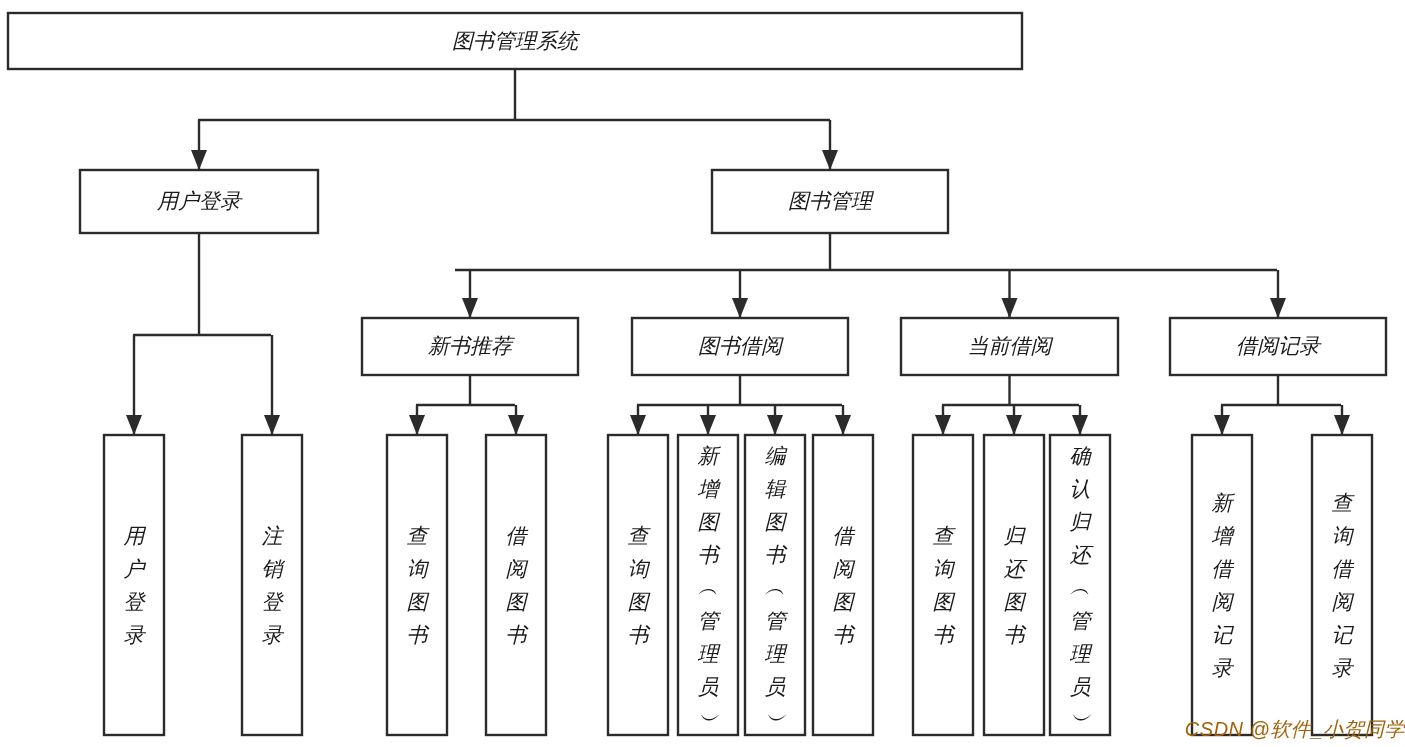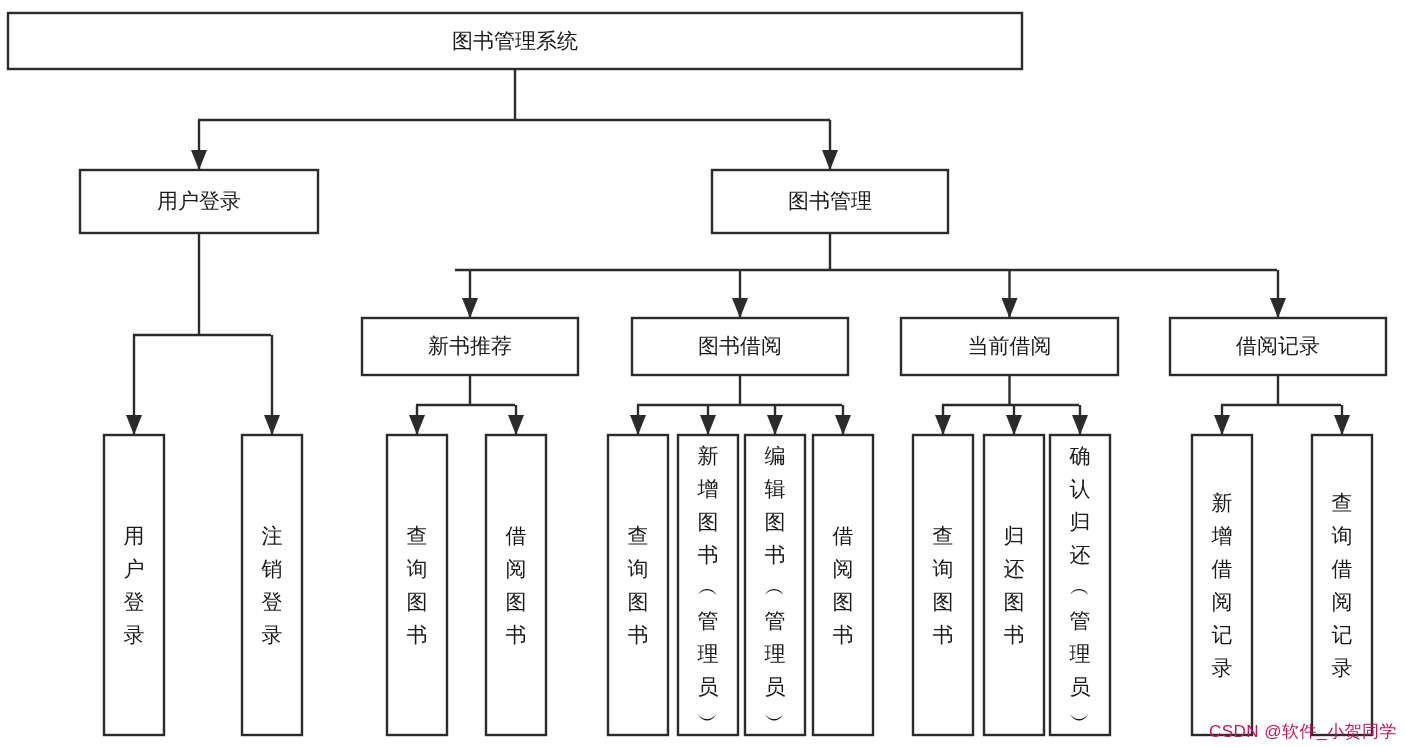--- a/index.html
+++ b/index.html
@@ -13,20 +13,21 @@
     font-family: "Liberation Sans", "DejaVu Sans", sans-serif;
     overflow: hidden;
     position: relative;
   }
   #diagram-root {
     position: absolute;
     left: 0;
     top: 0;
     width: 1405px;
     height: 747px;
+    font-style: italic;
   }
   svg.flow {
     display: block;
     width: 1405px;
     height: 747px;
   }
   .node-rect {
     fill: #ffffff;
     stroke: #2b2b2b;
     stroke-width: 2.4;
@@ -43,25 +44,25 @@
   }
   .node-label {
     font-family: "Liberation Sans", "DejaVu Sans", sans-serif;
     font-size: 21px;
     fill: #1a1a1a;
     text-anchor: middle;
     dominant-baseline: middle;
   }
   .watermark {
     position: absolute;
-    right: 8px;
+    right: 0;
     bottom: 4px;
     font-family: "Liberation Sans", "DejaVu Sans", sans-serif;
-    font-size: 17px;
-    color: #be185d;
+    font-size: 20px;
+    color: #a16207;
     letter-spacing: 0.5px;
     white-space: nowrap;
     user-select: none;
   }
 </style>
 </head>
 <body>
 
 <div id="diagram-root">
   <svg class="flow" id="flow-svg" viewBox="0 0 1405 747">

